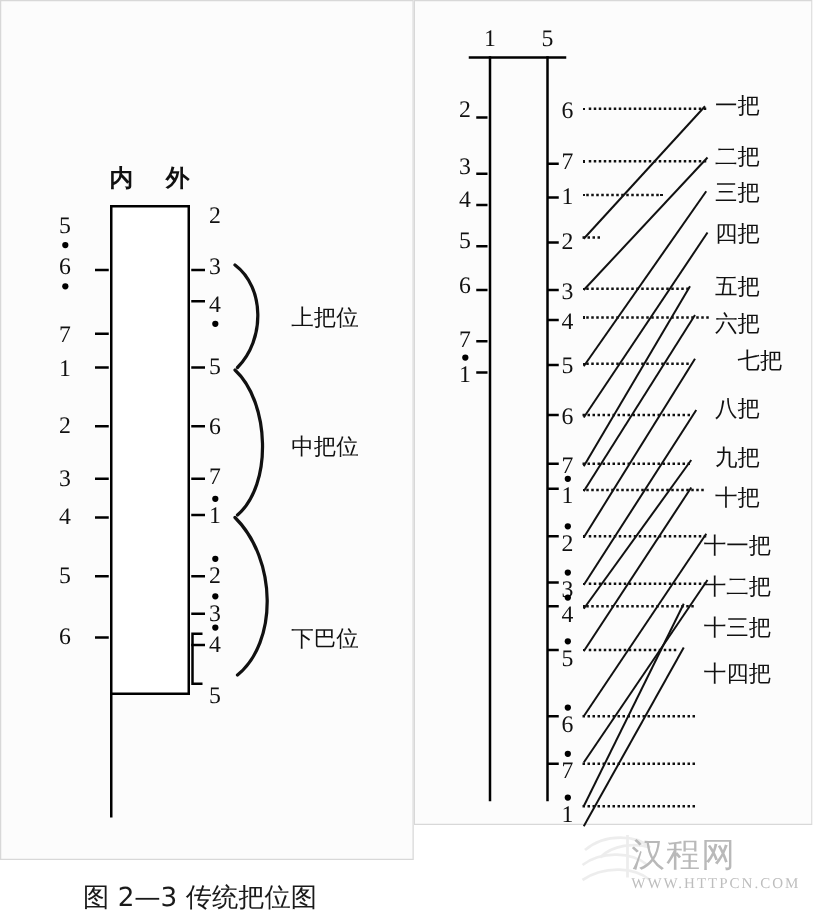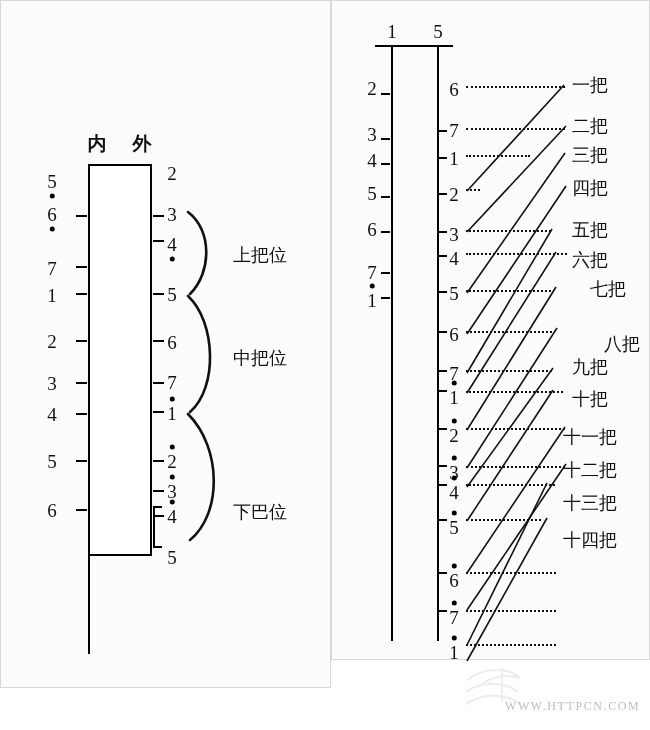--- a/index.html
+++ b/index.html
@@ -333,33 +333,35 @@
       </g>
     </svg>
 
     <div class="cn" style="left:590px; top:85px;">一把</div>
     <div class="cn" style="left:590px; top:126px;">二把</div>
     <div class="cn" style="left:590px; top:155px;">三把</div>
     <div class="cn" style="left:590px; top:188px;">四把</div>
     <div class="cn" style="left:590px; top:230px;">五把</div>
     <div class="cn" style="left:590px; top:260px;">六把</div>
     <div class="cn" style="left:608px; top:289px;">七把</div>
-    <div class="cn" style="left:590px; top:344px;margin-left:32px;">八把</div>
+    <div class="cn" style="left:590px; top:328px;">八把</div>
     <div class="cn" style="left:590px; top:367px;">九把</div>
     <div class="cn" style="left:590px; top:399px;">十把</div>
     <div class="cn" style="left:590px; top:437px;">十一把</div>
     <div class="cn" style="left:590px; top:470px;">十二把</div>
     <div class="cn" style="left:590px; top:503px;">十三把</div>
     <div class="cn" style="left:590px; top:540px;">十四把</div>
   </div>
 
   <svg id="watermark" viewBox="0 0 186 58">
     <g fill="none" stroke="#c6c6c6" stroke-width="2.2">
       <path d="M 6 18 C 22 4 48 6 58 16 C 46 12 28 14 18 24"></path>
       <path d="M 4 30 C 20 18 44 20 56 30"></path>
       <path d="M 4 42 C 22 30 46 32 58 42"></path>
       <path d="M 40 6 L 40 40"></path>
     </g>
   </svg>
+  <div id="wm-text">汉程网</div>
   <div id="wm-url">WWW.HTTPCN.COM</div>
 
+  <div class="caption" style="left:160px; top:706px;">图 2—3  传统把位图</div>
 
 </div>
 
 </body></html>

